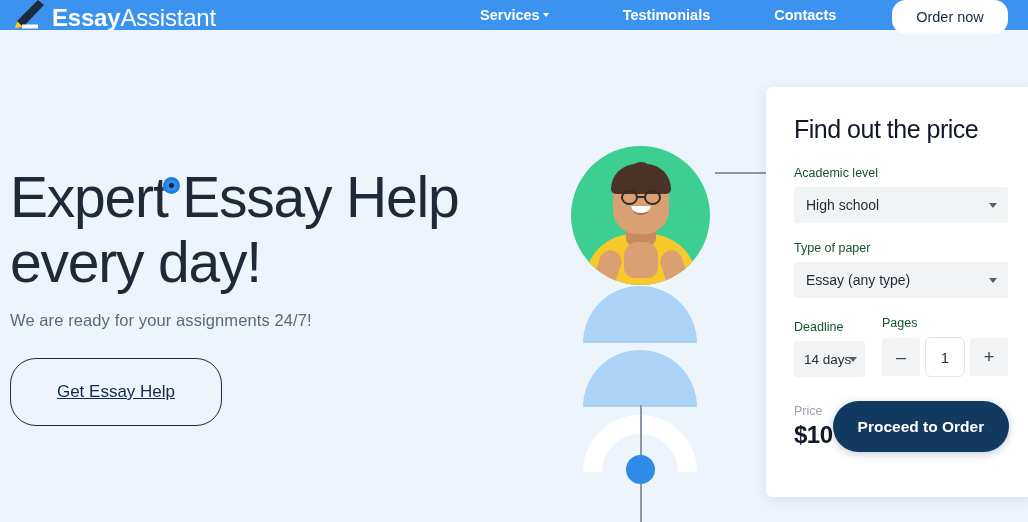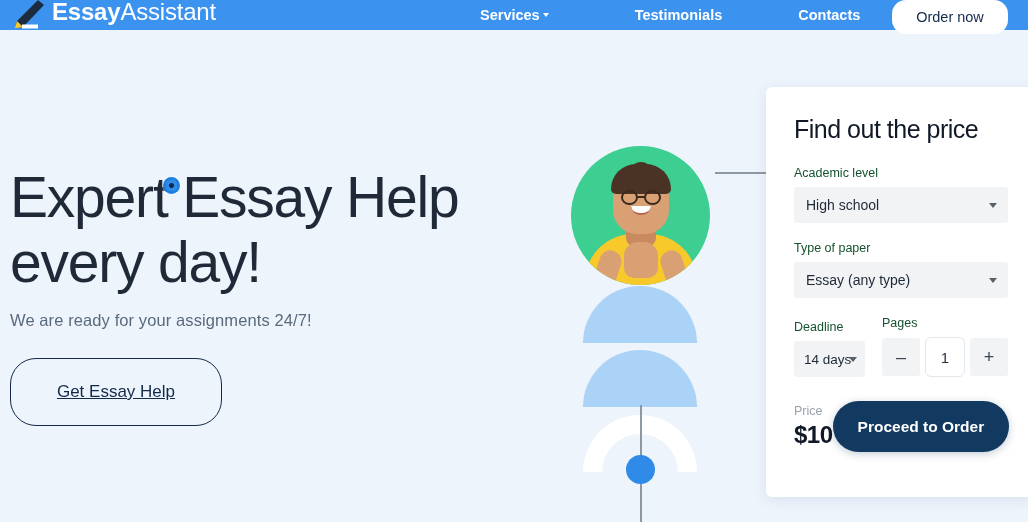--- a/index.html
+++ b/index.html
@@ -12,34 +12,34 @@
   }
   .page { position: relative; width: 1028px; height: 522px; background: #eef4fc; }
 
   
   .navbar {
     position: absolute; left: 0; top: 0;
     width: 1028px; height: 30px;
     background: #3b93ef;
     display: flex; align-items: center;
   }
-  .brand { display: flex; align-items: flex-start; margin-left: 8px; }
+  .brand { display: flex; align-items: flex-end; margin-left: 8px; }
   .pencil-icon { width: 38px; height: 30px; position: relative; flex: none; }
   .brand-text {
     margin-left: 6px;
     font-size: 24px; line-height: 24px;
     letter-spacing: -0.2px;
     white-space: nowrap;
   }
   .brand-bold   { color: #ffffff; font-weight: 700; }
   .brand-light  { color: #ffffff; font-weight: 300; }
 
   .nav-links {
     position: absolute; left: 480px; top: 0; height: 30px;
-    display: flex; align-items: center; gap: 16px;
+    display: flex; align-items: center; gap: 4px;
   }
   .nav-link {
     color: #ffffff; font-size: 14.5px; font-weight: 600;
     white-space: nowrap; cursor: pointer;
     display: inline-flex; align-items: center;
   }
   .nav-gap-1 { margin-right: 70px; }
   .nav-gap-2 { margin-right: 60px; }
   .nav-gap-3 { margin-right: 58px; }
   .caret-down {

